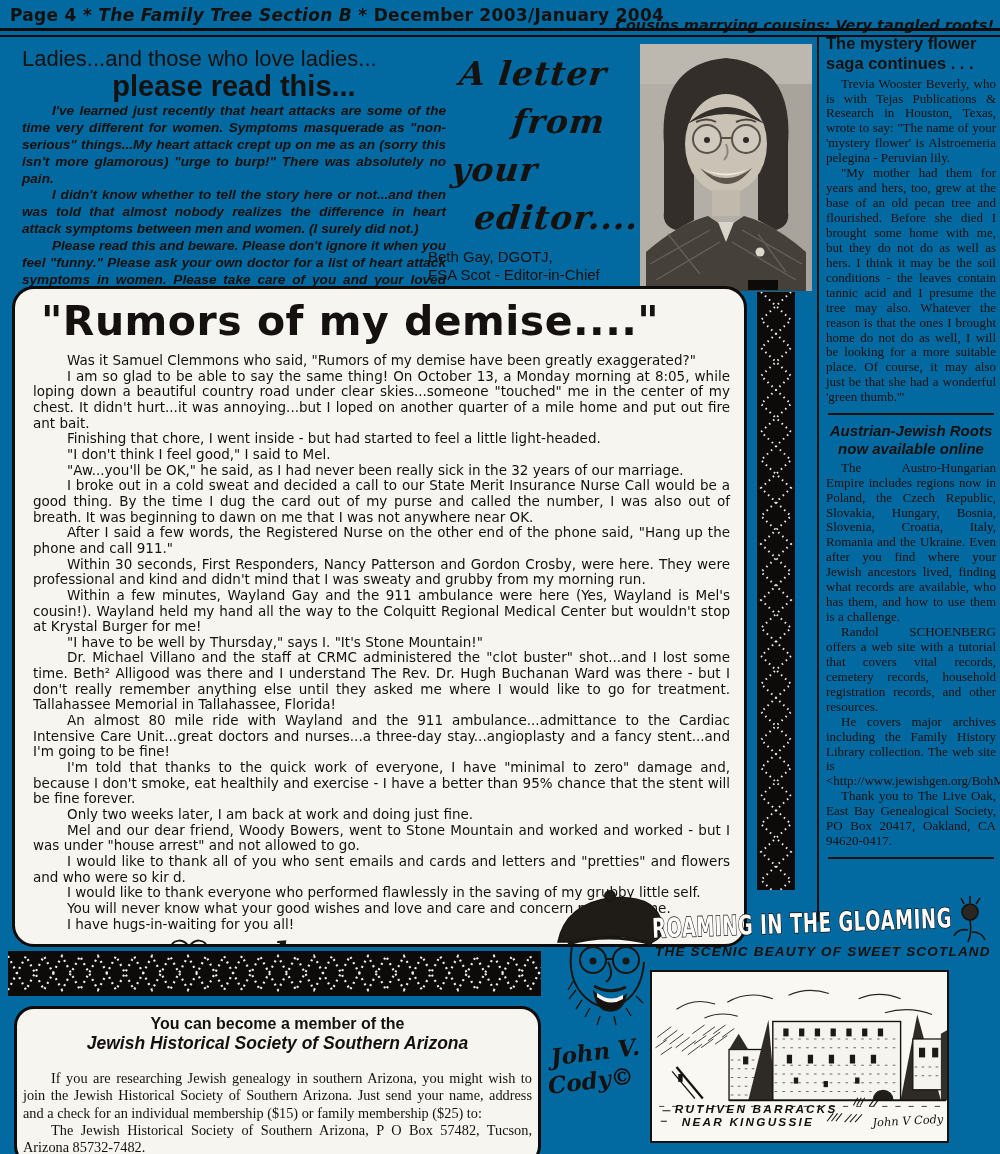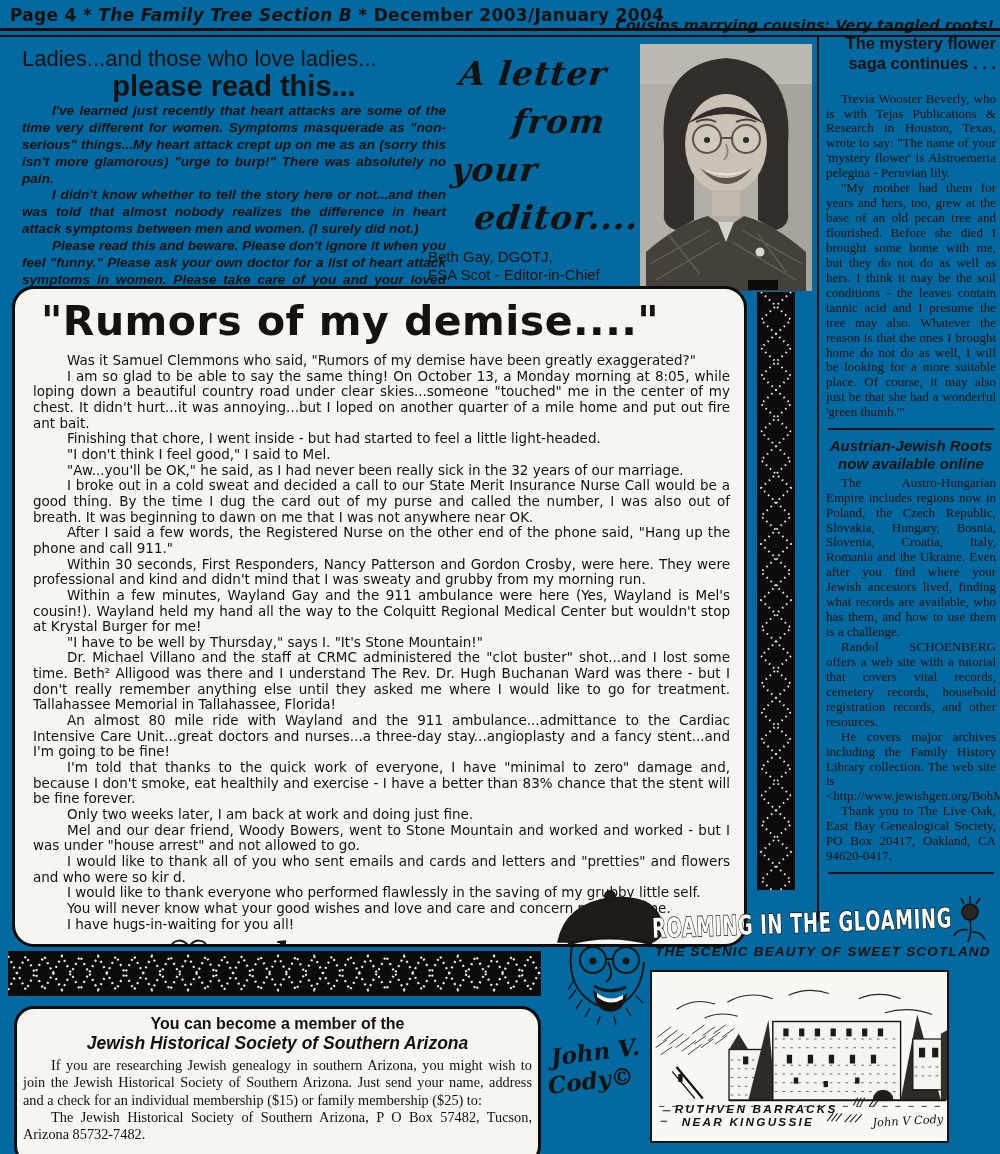--- a/index.html
+++ b/index.html
@@ -28,39 +28,39 @@
   .script .l4{margin-left:30px}
   .ed-caption{left:428px;top:248px;width:200px;font-size:15px;line-height:1.18}
   .ed-caption .it{font-style:italic}
 
   
   .photo{left:640px;top:44px;width:172px;height:247px}
 
   
   .colrule{left:817px;top:36px;width:2px;height:886px;background:#14110e}
   .rcol{left:826px;top:34px;width:170px}
-  .rcol .hd{font-size:16.5px;font-weight:bold;text-align:right;line-height:1.2;margin-bottom:18px}
+  .rcol .hd{font-size:16.5px;font-weight:bold;text-align:left;line-height:1.2;margin-bottom:3px}
   .rcol p{font-family:"Liberation Serif",serif;font-size:13px;line-height:1.15;text-align:justify;text-indent:15px}
   .rcol .hr{height:1.5px;background:#14110e;margin:8px 2px 7px}
   .rcol .hd2{font-size:15px;font-weight:bold;font-style:italic;text-align:center;line-height:1.2;margin-bottom:3px}
 
   
   .rumors{left:12px;top:286px;width:735px;height:661px;border:3.5px solid #0d0c0a;border-radius:22px;padding:6px 14px 4px 18px;background:#f7f5f0;overflow:hidden}
   .rumors h1{font-family:"DejaVu Sans",sans-serif;font-size:41px;font-weight:bold;letter-spacing:.5px;margin:2px 0 8px 8px}
   .rumors p{font-family:"DejaVu Sans",sans-serif;font-size:13.5px;line-height:1.16;text-align:justify;text-indent:34px}
   .sig-row{display:flex;align-items:flex-start;margin-left:34px;margin-top:2px}
   .sig-row .ml{font-family:"DejaVu Sans",sans-serif;font-size:13.5px;padding-top:8px}
   .smallbar{left:748px;top:280px;width:30px;height:10px;background:#0c0b0a}
   .vlat{left:757px;top:292px;width:38px;height:598px}
   .hzig{left:8px;top:951px;width:533px;height:45px}
 
   
   .member{left:14px;top:1006px;width:527px;height:160px;border:3.5px solid #0d0c0a;border-radius:20px;padding:5px 6px;background:#f7f5f0;overflow:hidden}
   .member .hd1{font-size:16px;font-weight:bold;text-align:center;line-height:1.2}
-  .member .hd2{font-size:17.5px;font-weight:bold;font-style:italic;text-align:center;line-height:1.2;margin-bottom:3px}
+  .member .hd2{font-size:17.5px;font-weight:bold;font-style:italic;text-align:center;line-height:1.2;margin-bottom:16px}
   .member p{font-family:"Liberation Serif",serif;font-size:14.3px;line-height:1.2;text-align:justify;text-indent:28px}
 
   
   .codyman{left:538px;top:888px;width:135px;height:150px}
   .codytext{left:552px;top:1038px;font-family:"DejaVu Serif",serif;font-style:italic;font-weight:bold;font-size:23px;line-height:1.2;transform:rotate(-7deg)}
   .codytext .l2{margin-left:-6px}
   .roamtitle{left:648px;top:896px;width:348px;height:52px}
   .subtitle{left:655px;top:944px;width:335px;font-style:italic;font-weight:bold;font-size:13.5px;letter-spacing:1.2px;text-align:center;white-space:nowrap}
   .cartoonbox{left:650px;top:970px;width:299px;height:173px;border:2.5px solid #14110e;background:#faf8f3}
   .cartoonbox svg{display:block;width:100%;height:100%}
@@ -162,21 +162,21 @@
     <p>Finishing that chore, I went inside - but had started to feel a little light-headed.</p>
     <p>"I don't think I feel good," I said to Mel.</p>
     <p>"Aw...you'll be OK," he said, as I had never been really sick in the 32 years of our marriage.</p>
     <p>I broke out in a cold sweat and decided a call to our State Merit Insurance Nurse Call  would be a good thing.  By the time I dug the card out of my purse and called the number, I was also out of breath. It was beginning to dawn on me that I was not anywhere near OK.</p>
     <p>After I said a few words, the Registered Nurse on the other end of the  phone said, "Hang up the phone and call 911."</p>
     <p>Within 30 seconds, First Responders, Nancy Patterson and Gordon Crosby, were here.  They were professional and kind and didn't mind that I was sweaty and grubby from my morning run.</p>
     <p>Within a few minutes, Wayland Gay and the 911 ambulance were here (Yes, Wayland is Mel's cousin!). Wayland held my hand all the way to the Colquitt Regional Medical Center but wouldn't stop at Krystal Burger for me!</p>
     <p>"I have to be well by Thursday," says I.  "It's Stone Mountain!"</p>
     <p>Dr. Michael Villano and the staff at CRMC administered the "clot buster" shot...and I lost some time. Beth² Alligood was there and I understand The Rev. Dr. Hugh Buchanan Ward was there - but I don't really remember anything else until they asked me where I would like to go for treatment.  Tallahassee Memorial in Tallahassee, Florida!</p>
     <p>An almost 80 mile ride with Wayland and the 911 ambulance...admittance to the Cardiac Intensive Care Unit...great doctors and nurses...a three-day stay...angioplasty and a fancy stent...and I'm going to be fine!</p>
-    <p>I'm told that thanks to the quick work of everyone, I have "minimal to zero" damage and, because I don't smoke, eat healthily and exercise - I have a better than 83% chance that the stent will be fine forever.</p>
+    <p>I'm told that thanks to the quick work of everyone, I have "minimal to zero" damage and, because I don't smoke, eat healthily and exercise - I have a better than 95% chance that the stent will be fine forever.</p>
     <p>Only two weeks later, I am back at work and doing just fine.</p>
     <p>Mel and our dear friend, Woody Bowers, went to Stone Mountain and worked and worked - but I was under "house arrest" and not allowed to go.</p>
     <p>I would like to thank all of you who sent emails and cards and letters and "pretties" and flowers and who were so kir d.</p>
     <p>I would like to thank everyone who performed flawlessly in the saving of my grubby little self.</p>
     <p>You will never know what your good wishes and love and care and concern means to me.</p>
     <p>I have hugs-in-waiting for you all!</p>
     <div class="sig-row">
       <span class="ml">Much love....</span>
       <svg width="210" height="52" viewBox="0 0 210 52" style="margin-top:-4px">
         <path d="M36,18 C33,8 18,8 18,19 C18,30 36,40 36,40 C36,40 54,30 54,19 C54,8 39,8 36,18 Z" fill="none" stroke="#1a1713" stroke-width="2"></path>

